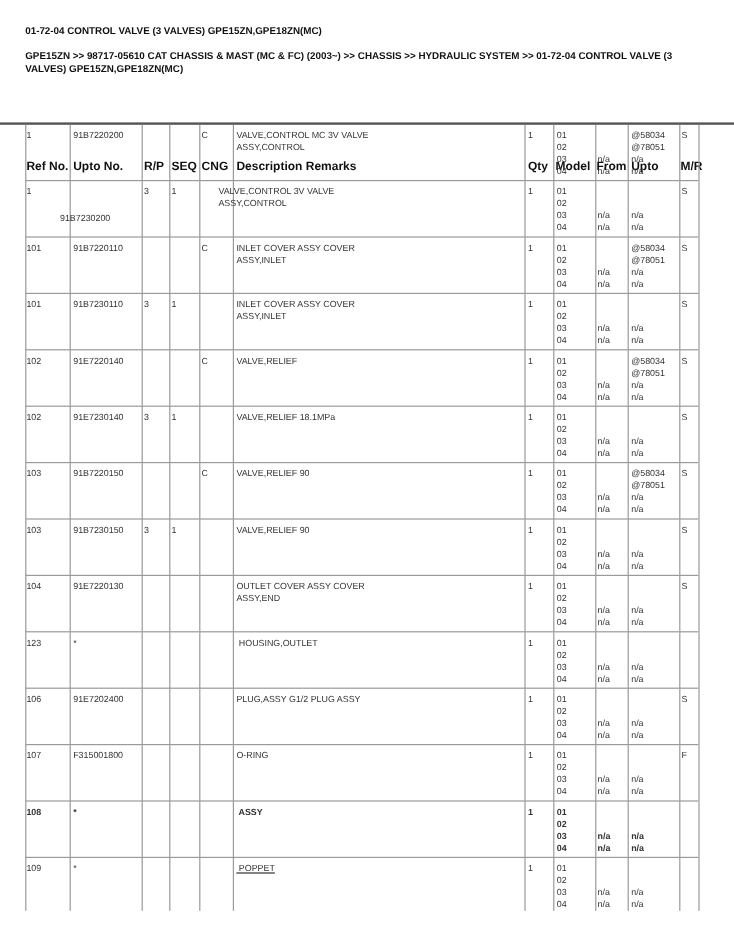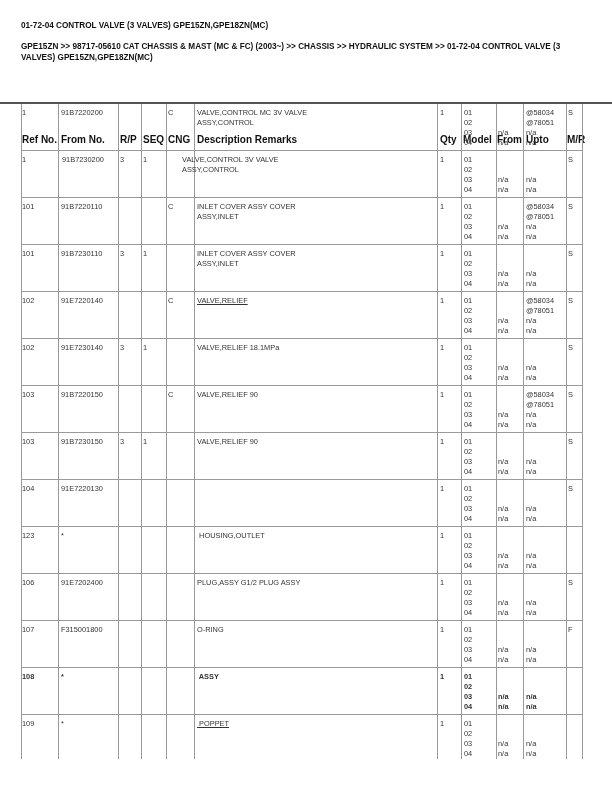--- a/index.html
+++ b/index.html
@@ -16,21 +16,21 @@
   .cell { position: absolute; top: 4px; font-size: 7.4px; line-height: 10.1px; color: #333; white-space: pre; }
 </style>
 </head>
 <body>
 
 <div class="title">01-72-04 CONTROL VALVE (3 VALVES) GPE15ZN,GPE18ZN(MC)</div>
 <div class="breadcrumb">GPE15ZN &gt;&gt; 98717-05610 CAT CHASSIS &amp; MAST (MC &amp; FC) (2003~) &gt;&gt; CHASSIS &gt;&gt; HYDRAULIC SYSTEM &gt;&gt; 01-72-04 CONTROL VALVE (3 VALVES) GPE15ZN,GPE18ZN(MC)</div>
 
 <div>
   <span class="hdr" style="left:22px">Ref No.</span>
-  <span class="hdr" style="left:61px">From No.</span>
+  <span class="hdr" style="left:61px">Upto No.</span>
   <span class="hdr" style="left:120px">R/P</span>
   <span class="hdr" style="left:143px">SEQ</span>
   <span class="hdr" style="left:168px">CNG</span>
   <span class="hdr" style="left:197px">Description Remarks</span>
   <span class="hdr" style="left:440px">Qty</span>
   <span class="hdr" style="left:463px">Model</span>
   <span class="hdr" style="left:497px">From</span>
   <span class="hdr" style="left:526px">Upto</span>
   <span class="hdr" style="left:567px">M/R</span>
 </div>
@@ -81,21 +81,21 @@
       <div class="vline" style="left: 166px; height: 47px;"></div>
       <div class="vline" style="left: 194px; height: 47px;"></div>
       <div class="vline" style="left: 437px; height: 47px;"></div>
       <div class="vline" style="left: 461px; height: 47px;"></div>
       <div class="vline" style="left: 496px; height: 47px;"></div>
       <div class="vline" style="left: 523px; height: 47px;"></div>
       <div class="vline" style="left: 566px; height: 47px;"></div>
       <div class="vline" style="left: 582px; height: 47px;"></div>
       <div class="bot"></div>
       <span class="cell" style="left: 22px;">1</span>
-      <span class="cell" style="left: 62px;">91B7230200</span>
+      <span class="cell" style="left: 50px; margin-top: 22px;">91B7230200</span>
       <span class="cell" style="left: 120px;">3</span>
       <span class="cell" style="left: 143px;">1</span>
       <span class="cell" style="left: 168px;"></span>
       <span class="cell" style="left: 182px;">VALVE,CONTROL 3V VALVE
 ASSY,CONTROL</span>
       <span class="cell" style="left: 440px;">1</span>
       <span class="cell" style="left: 464px;">01
 02
 03
 04</span>
@@ -193,21 +193,21 @@
       <div class="vline" style="left: 496px; height: 47px;"></div>
       <div class="vline" style="left: 523px; height: 47px;"></div>
       <div class="vline" style="left: 566px; height: 47px;"></div>
       <div class="vline" style="left: 582px; height: 47px;"></div>
       <div class="bot"></div>
       <span class="cell" style="left: 22px;">102</span>
       <span class="cell" style="left: 61px;">91E7220140</span>
       <span class="cell" style="left: 120px;"></span>
       <span class="cell" style="left: 143px;"></span>
       <span class="cell" style="left: 168px;">C</span>
-      <span class="cell" style="left: 197px; text-decoration: underline;">VALVE,RELIEF</span>
+      <span class="cell" style="left: 197px;">VALVE,RELIEF</span>
       <span class="cell" style="left: 440px;">1</span>
       <span class="cell" style="left: 464px;">01
 02
 03
 04</span>
       <span class="cell" style="left: 498px;">
 
 n/a
 n/a</span>
       <span class="cell" style="left: 526px;">@58034
@@ -333,20 +333,22 @@
       <div class="vline" style="left: 496px; height: 47px;"></div>
       <div class="vline" style="left: 523px; height: 47px;"></div>
       <div class="vline" style="left: 566px; height: 47px;"></div>
       <div class="vline" style="left: 582px; height: 47px;"></div>
       <div class="bot"></div>
       <span class="cell" style="left: 22px;">104</span>
       <span class="cell" style="left: 61px;">91E7220130</span>
       <span class="cell" style="left: 120px;"></span>
       <span class="cell" style="left: 143px;"></span>
       <span class="cell" style="left: 168px;"></span>
+      <span class="cell" style="left: 197px;">OUTLET COVER ASSY COVER
+ASSY,END</span>
       <span class="cell" style="left: 440px;">1</span>
       <span class="cell" style="left: 464px;">01
 02
 03
 04</span>
       <span class="cell" style="left: 498px;">
 
 n/a
 n/a</span>
       <span class="cell" style="left: 526px;">

